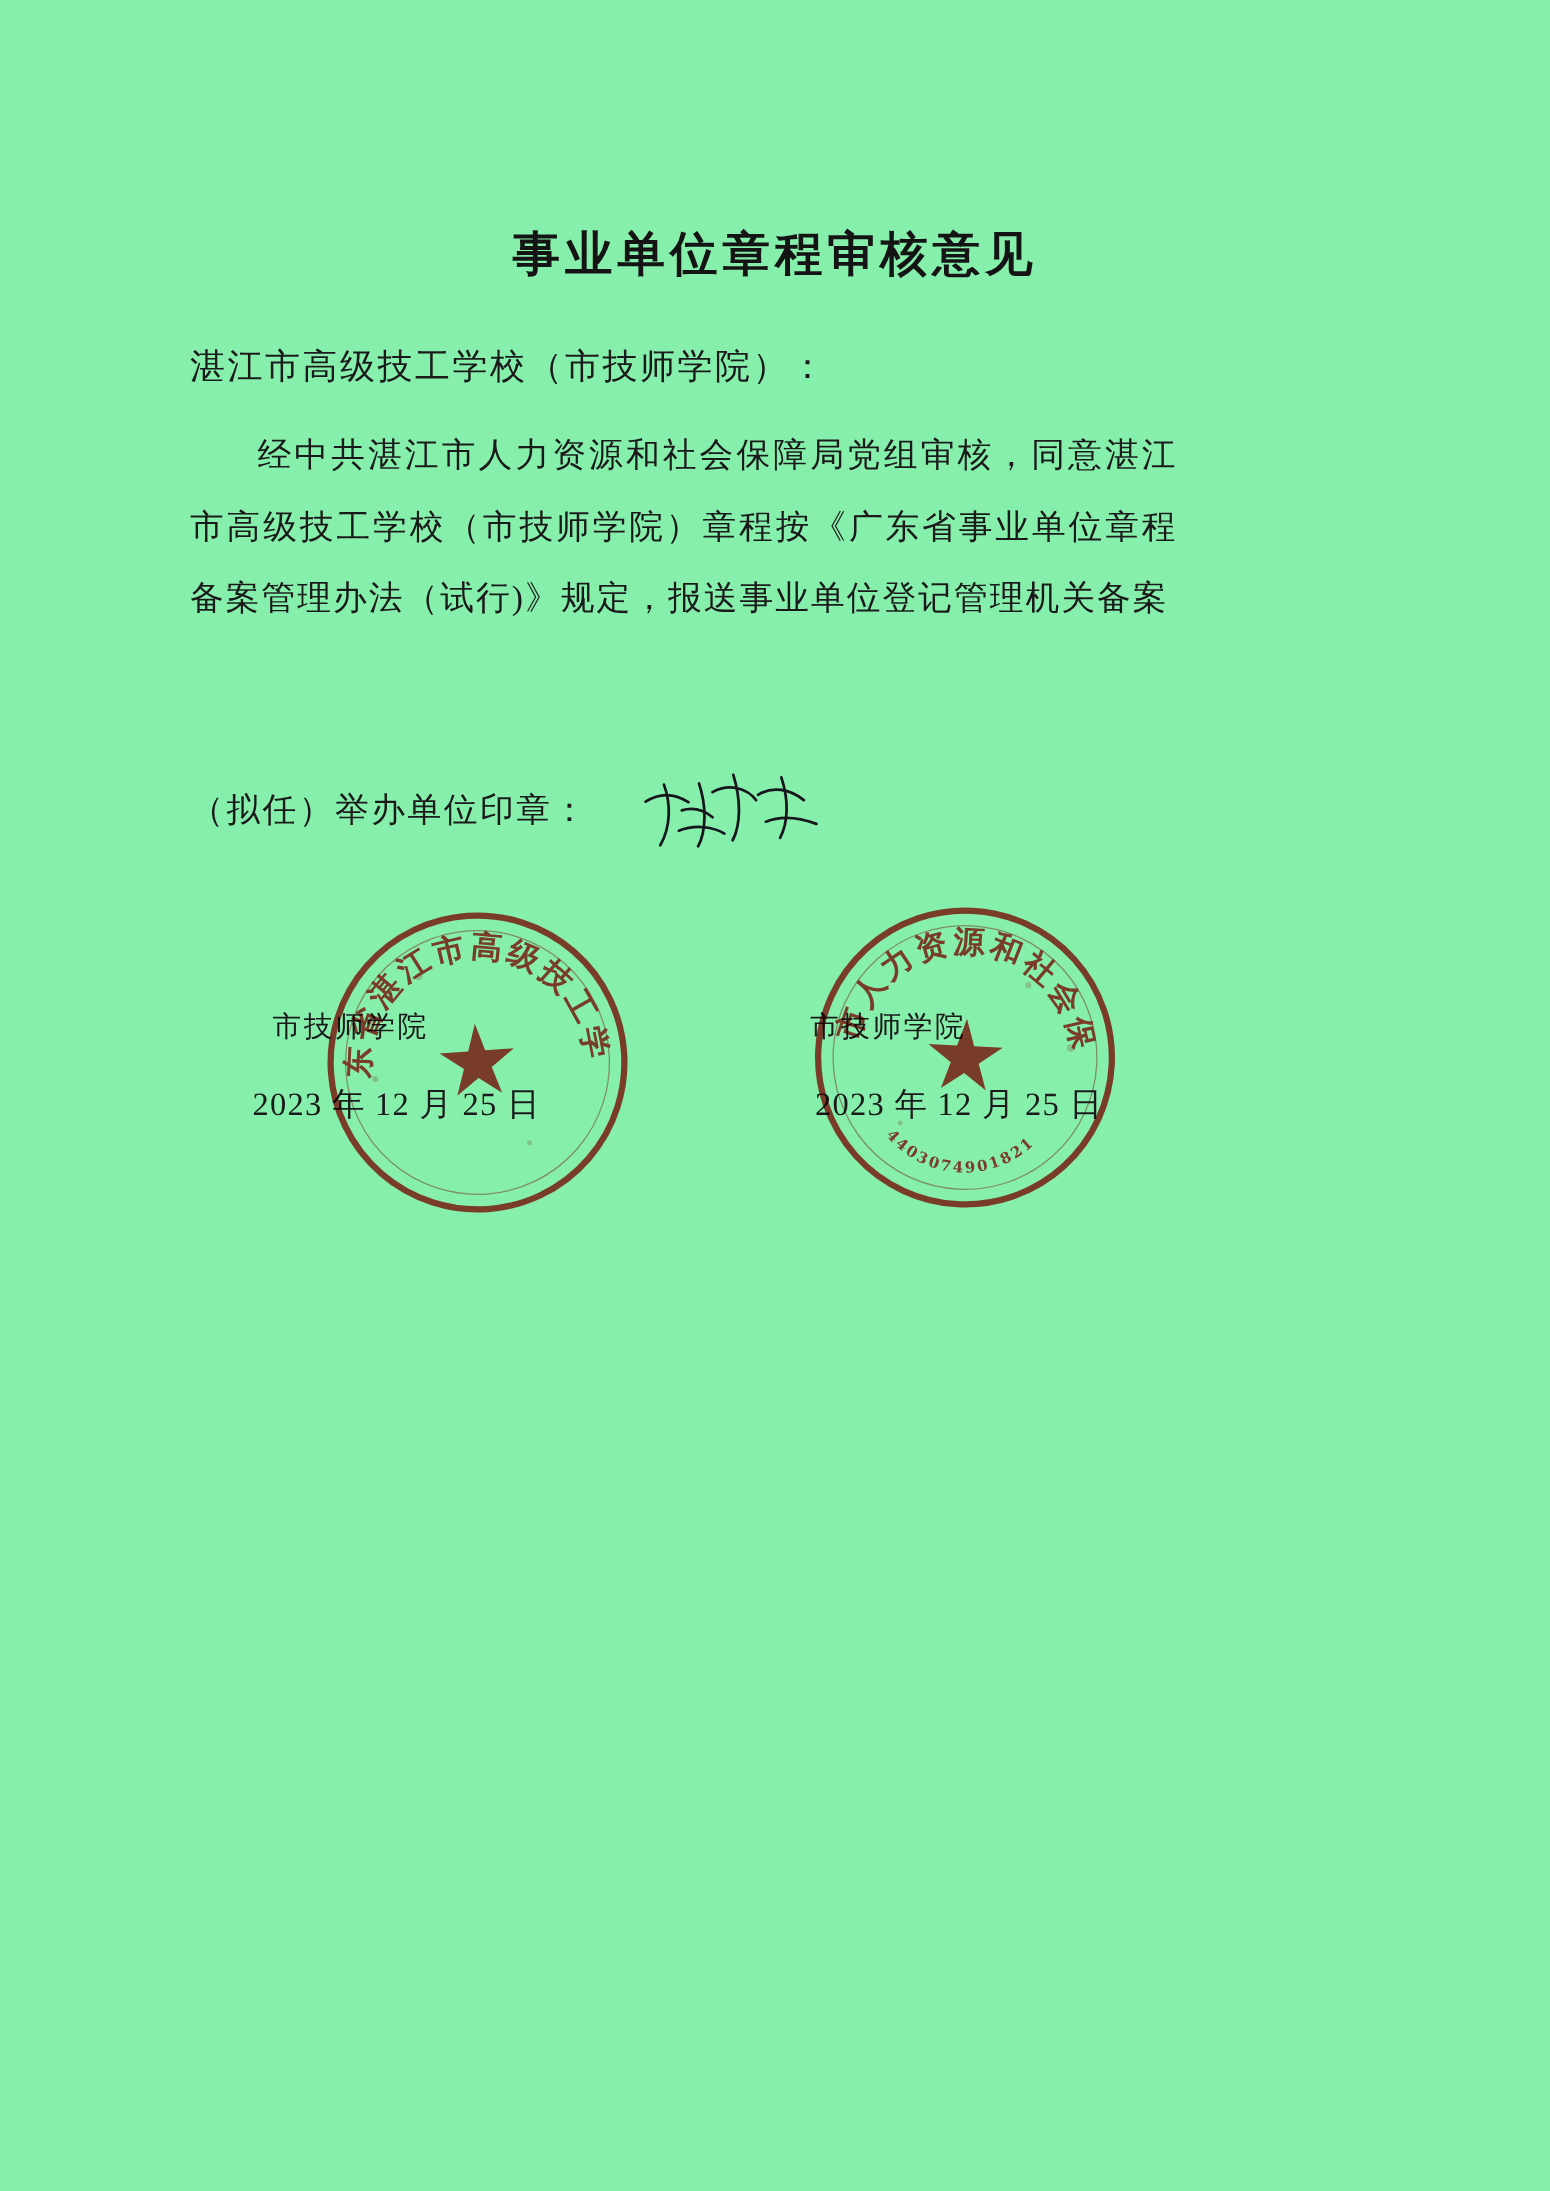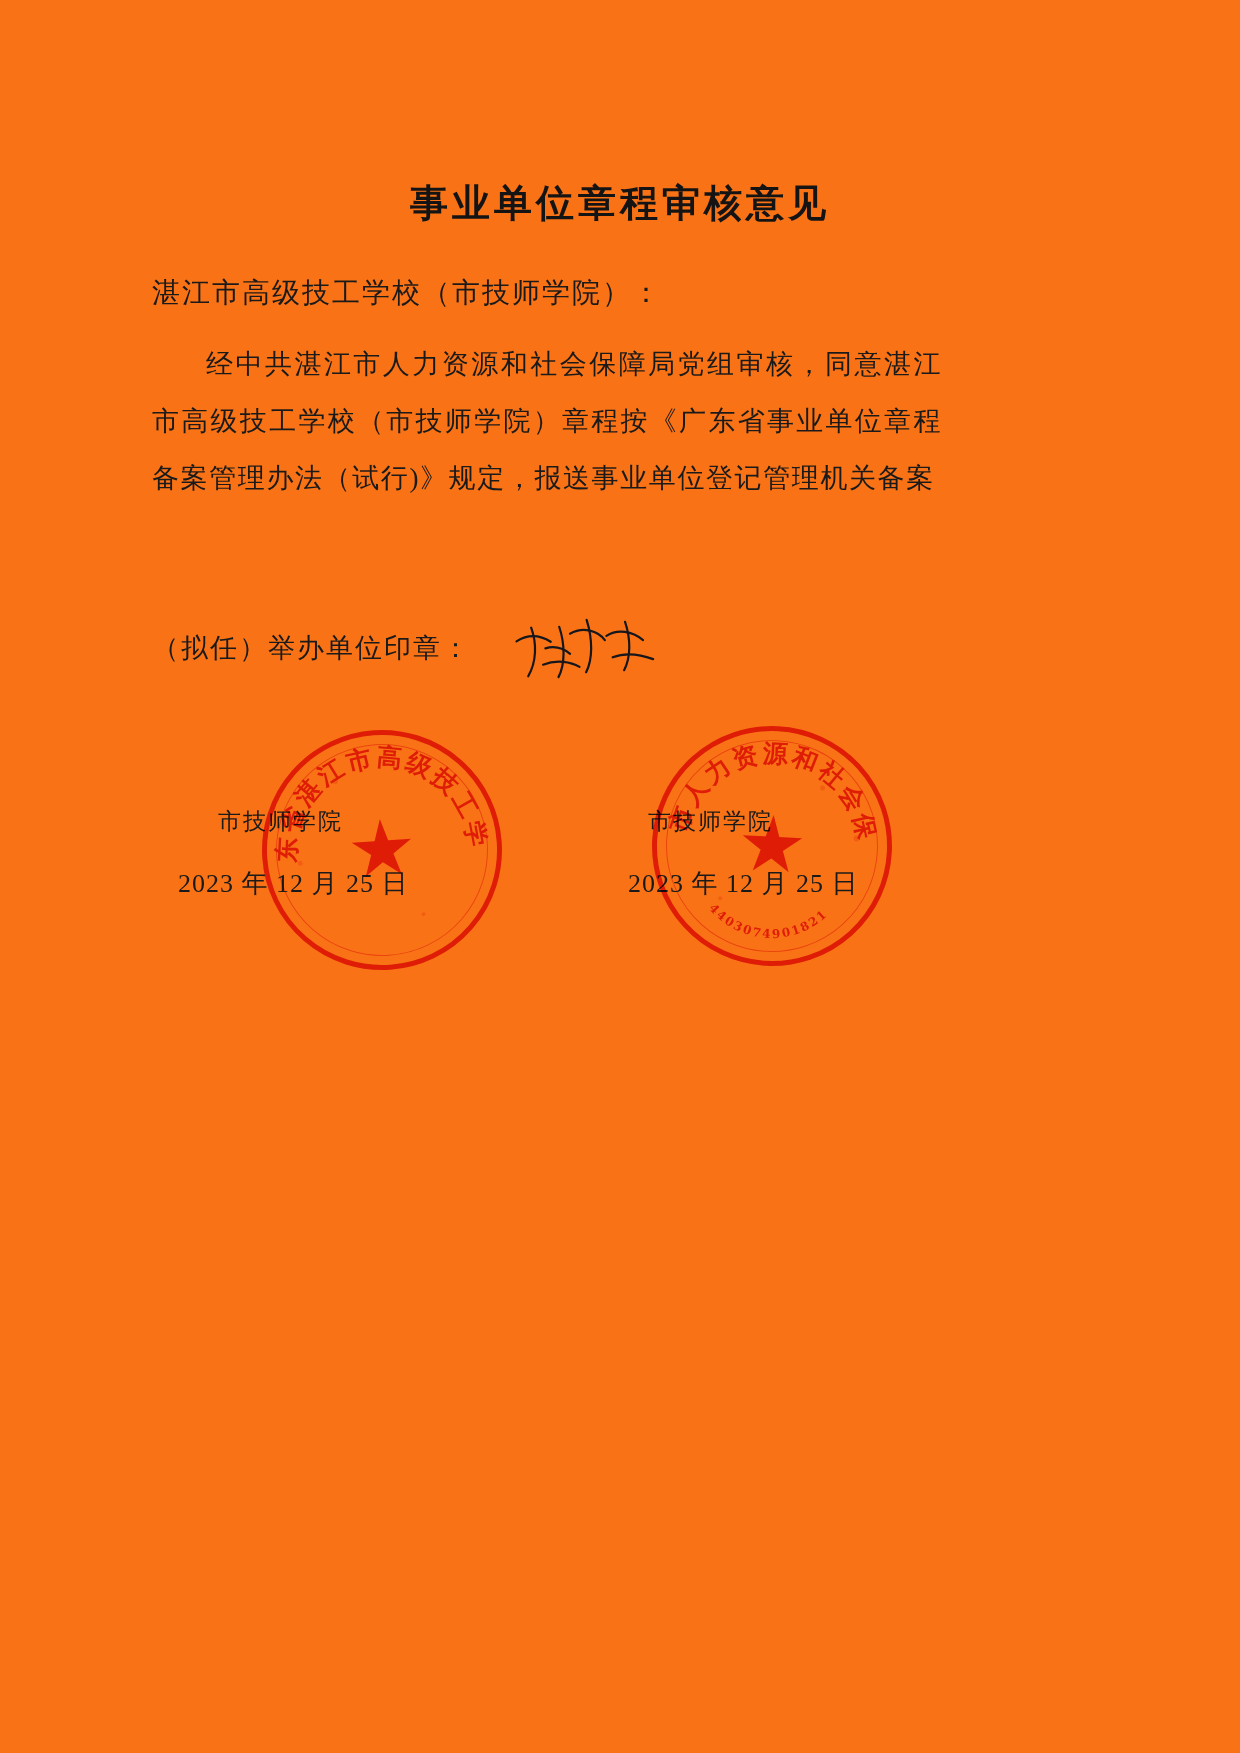--- a/index.html
+++ b/index.html
@@ -12,21 +12,21 @@
     height: 1753px;
     position: relative;
     font-family: "Liberation Serif", "DejaVu Serif", serif;
     color: #1a1a1a;
     overflow: hidden;
   }
 
   .page {
     position: absolute;
     inset: 0;
-    background: #f97316;
+    background: #86efac;
   }
 
   
   .doc-title {
     position: absolute;
     top: 178px;
     left: 0;
     width: 100%;
     text-align: center;
     font-size: 38px;
@@ -98,20 +98,21 @@
   }
   .caption-left  { top: 806px; left: 218px; }
   .caption-right { top: 806px; left: 648px; }
 
   .seal-date {
     position: absolute;
     font-size: 26px;
     letter-spacing: 1px;
     color: #1a1a1a;
     white-space: nowrap;
+    margin-left: 24px;
   }
   .date-left  { top: 866px; left: 178px; }
   .date-right { top: 866px; left: 628px; }
 
   
   .seal {
     position: absolute;
     width: 230px;
     height: 230px;
     border-radius: 50%;

